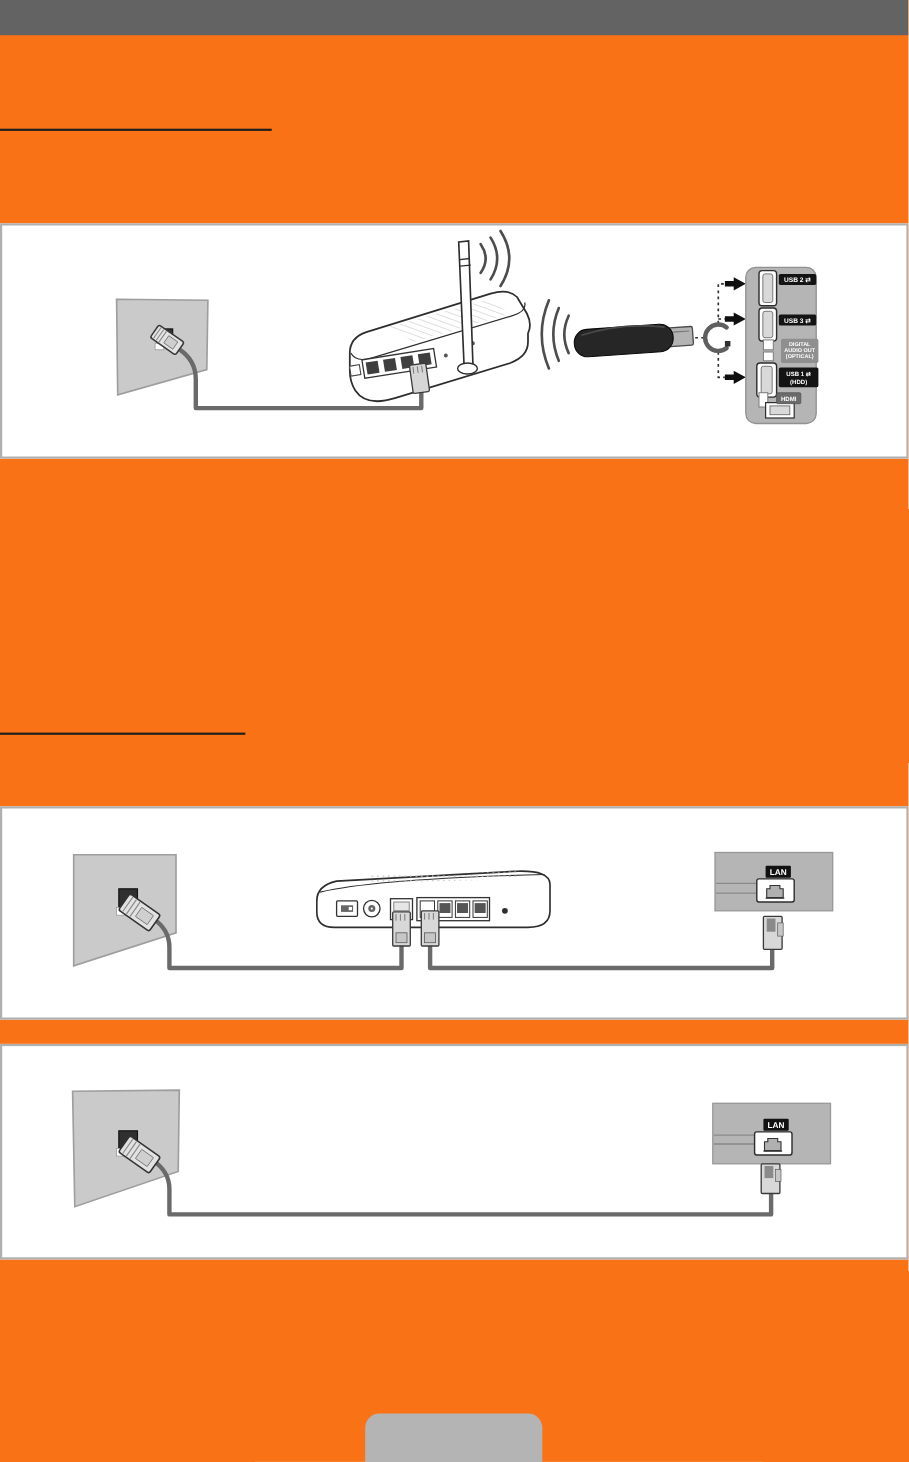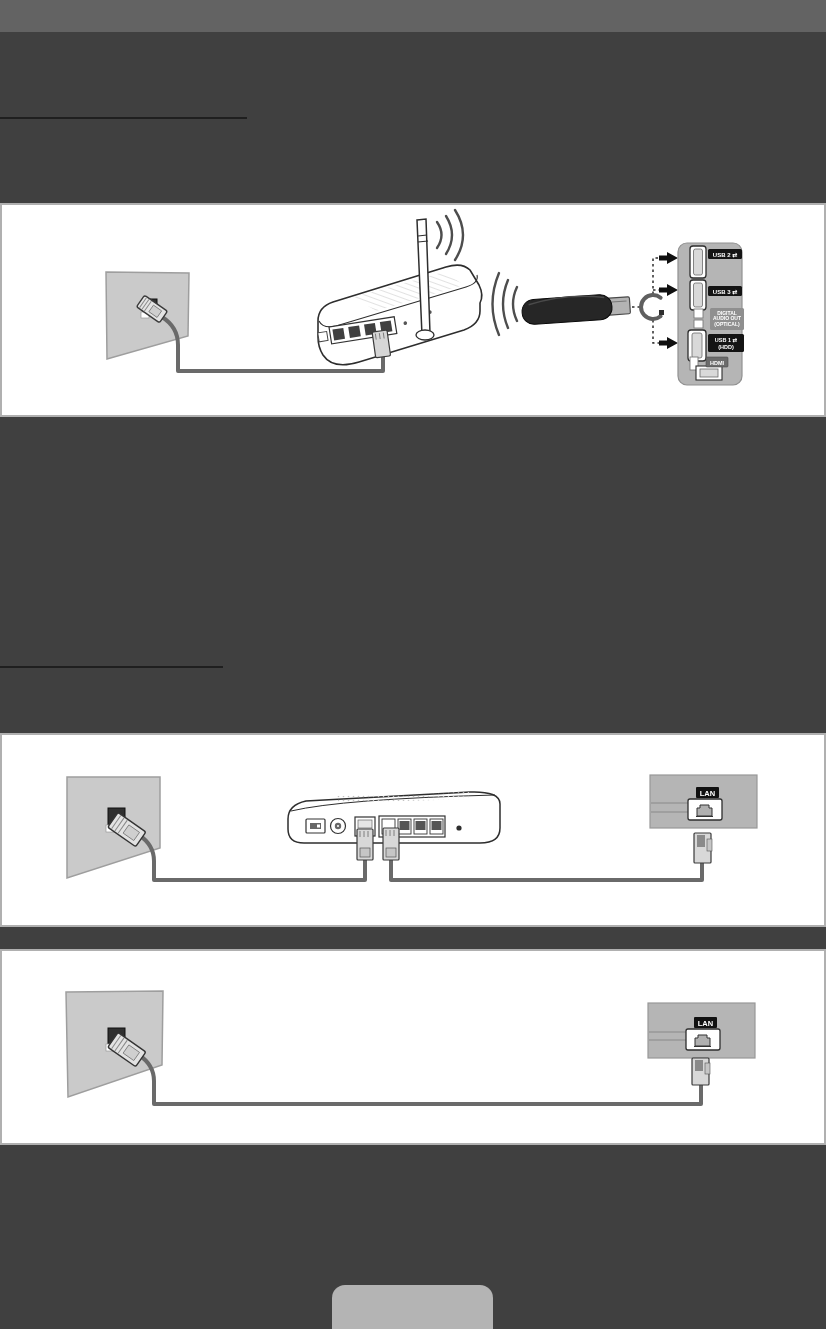--- a/index.html
+++ b/index.html
@@ -1,19 +1,19 @@
 <!DOCTYPE html>
 <html><head>
 <meta charset="utf-8">
 <style>
   html,body{margin:0;padding:0;background:#ffffff;}
   .page{
     position:relative;
     width:826px;height:1329px;
-    background:#404040;
+    background:#f97316;
     overflow:hidden;
     font-family:"Liberation Sans", sans-serif;
   }
   .header-bar{
     position:absolute;left:0;top:0;width:826px;height:32px;
     background:#636363;
   }
   .heading-rule{
     position:absolute;left:0;height:2px;background:#1f1f1f;
   }

